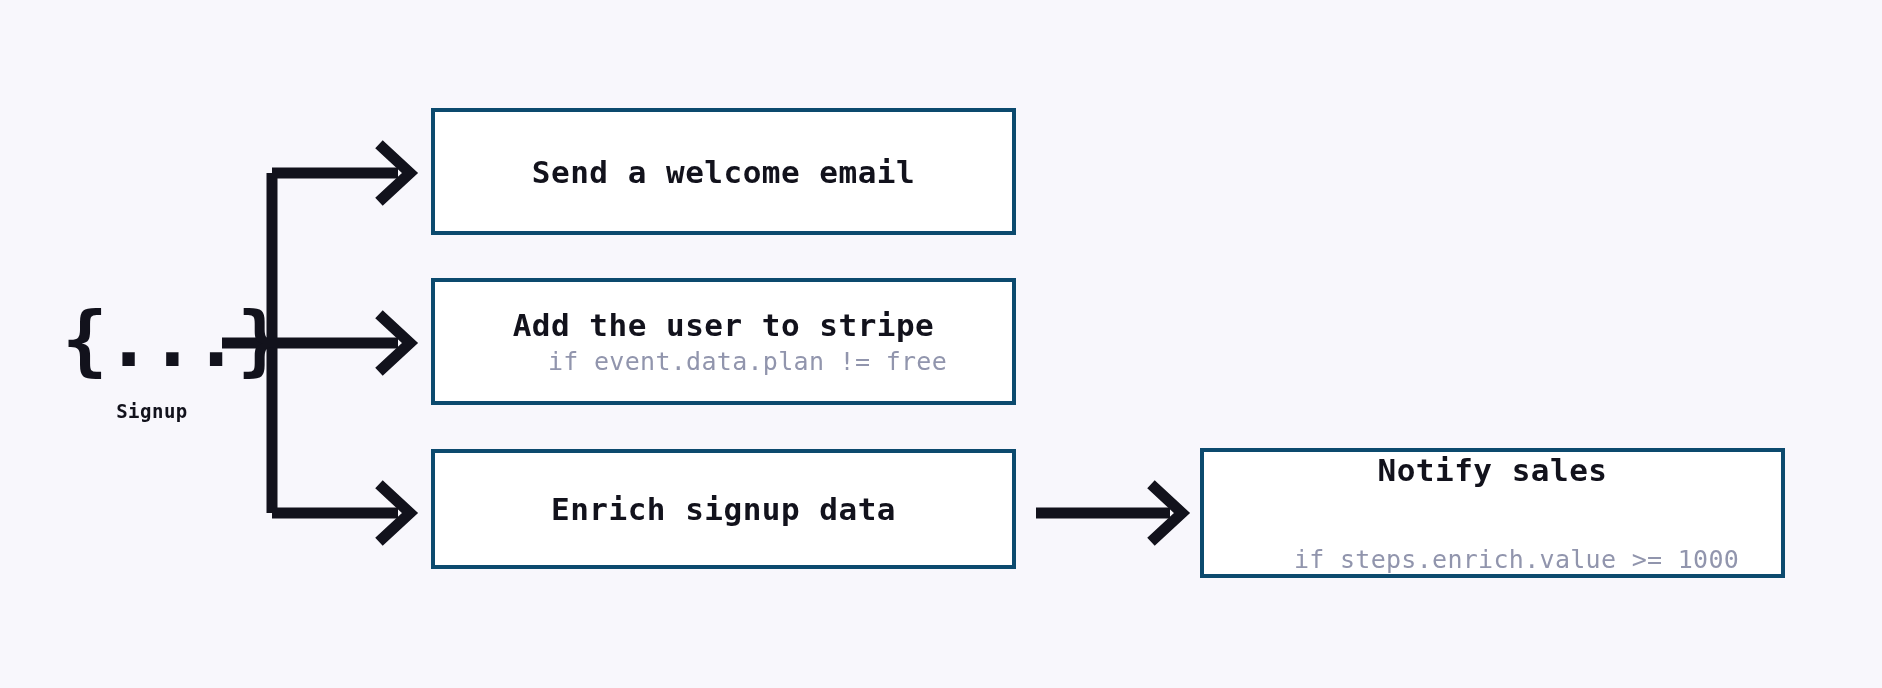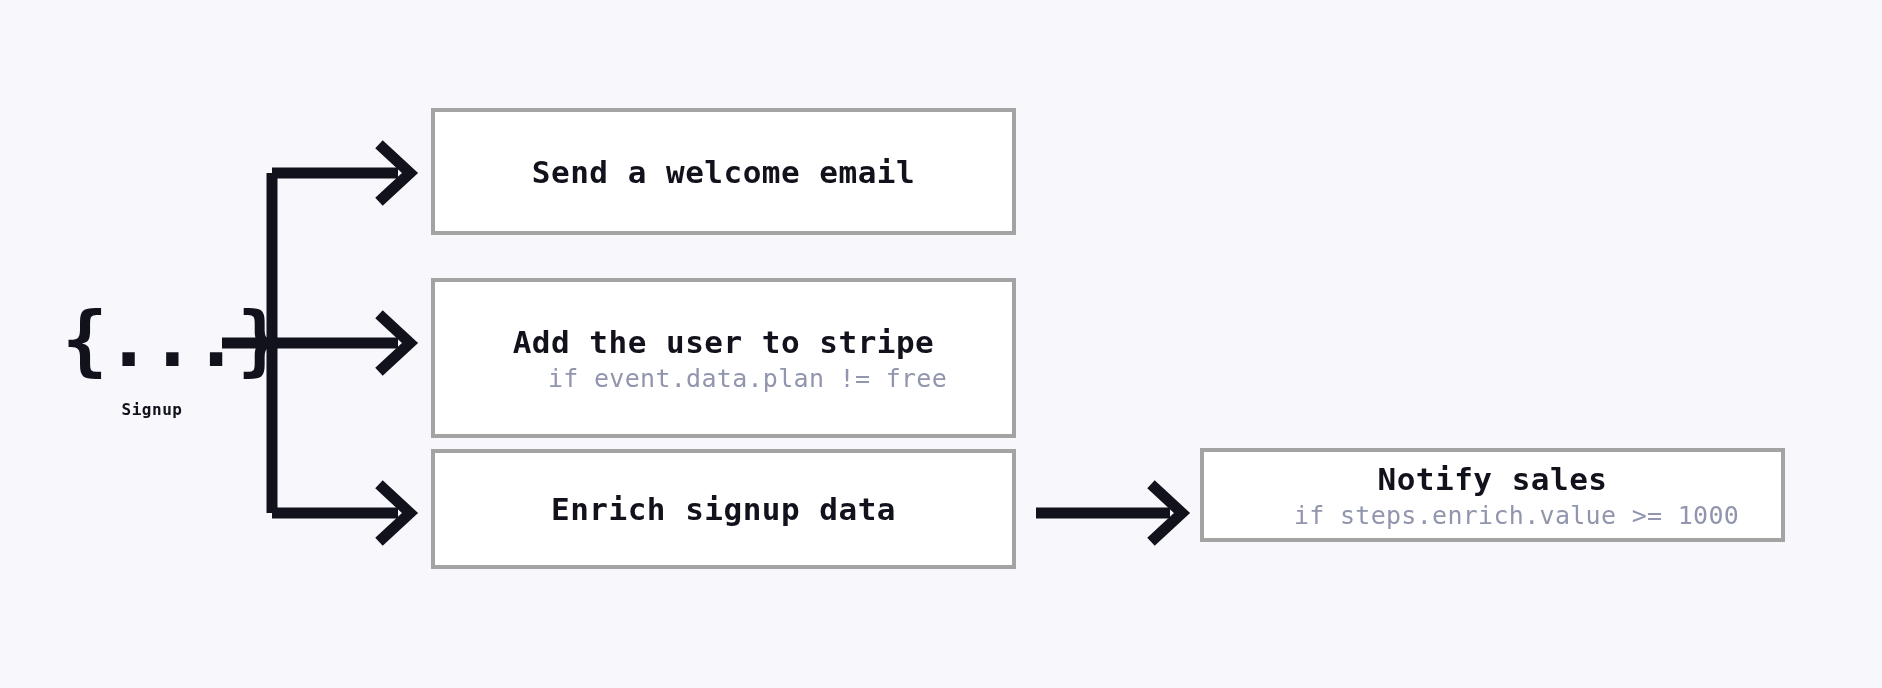--- a/index.html
+++ b/index.html
@@ -39,32 +39,32 @@
     font-family: "DejaVu Sans Mono", monospace;
     font-size: 76px;
     font-weight: bold;
     line-height: 96px;
     color: #12121c;
     letter-spacing: -2px;
   }
   .trigger-label {
     margin-top: 12px;
     font-family: "DejaVu Sans Mono", monospace;
-    font-size: 16px;
+    font-size: 19px;
     font-weight: bold;
     color: #12121c;
     letter-spacing: 0.5px;
   }
 
   
   .step {
     position: absolute;
     box-sizing: border-box;
     background: #ffffff;
-    border: 4px solid #a3a3a3;
+    border: 4px solid #0c4a6e;
     display: flex;
     flex-direction: column;
     align-items: center;
     justify-content: center;
   }
   .step-title {
     font-family: "DejaVu Sans Mono", monospace;
     font-size: 31px;
     font-weight: bold;
     color: #12121c;
@@ -118,28 +118,28 @@
   <div class="trigger">
     <div class="trigger-glyph">{...}</div>
     <div class="trigger-label">Signup</div>
   </div>
 
   <div class="step" style="left:431px; top:108px; width:585px; height:127px;">
     <div class="step-title">Send a welcome email</div>
 
   </div>
 
-  <div class="step" style="left:431px; top:278px; width:585px; height:160px;">
+  <div class="step" style="left:431px; top:278px; width:585px; height:127px;">
     <div class="step-title">Add the user to stripe</div>
     <div class="step-condition">if event.data.plan != free</div>
   </div>
 
   <div class="step" style="left:431px; top:449px; width:585px; height:120px;">
     <div class="step-title">Enrich signup data</div>
 
   </div>
 
-  <div class="step" style="left:1200px; top:448px; width:585px; height:94px;">
+  <div class="step" style="left:1200px; top:448px; width:585px; height:130px;justify-content:space-between;">
     <div class="step-title">Notify sales</div>
     <div class="step-condition">if steps.enrich.value &gt;= 1000</div>
   </div>
 
 </div>
 
 </body></html>

